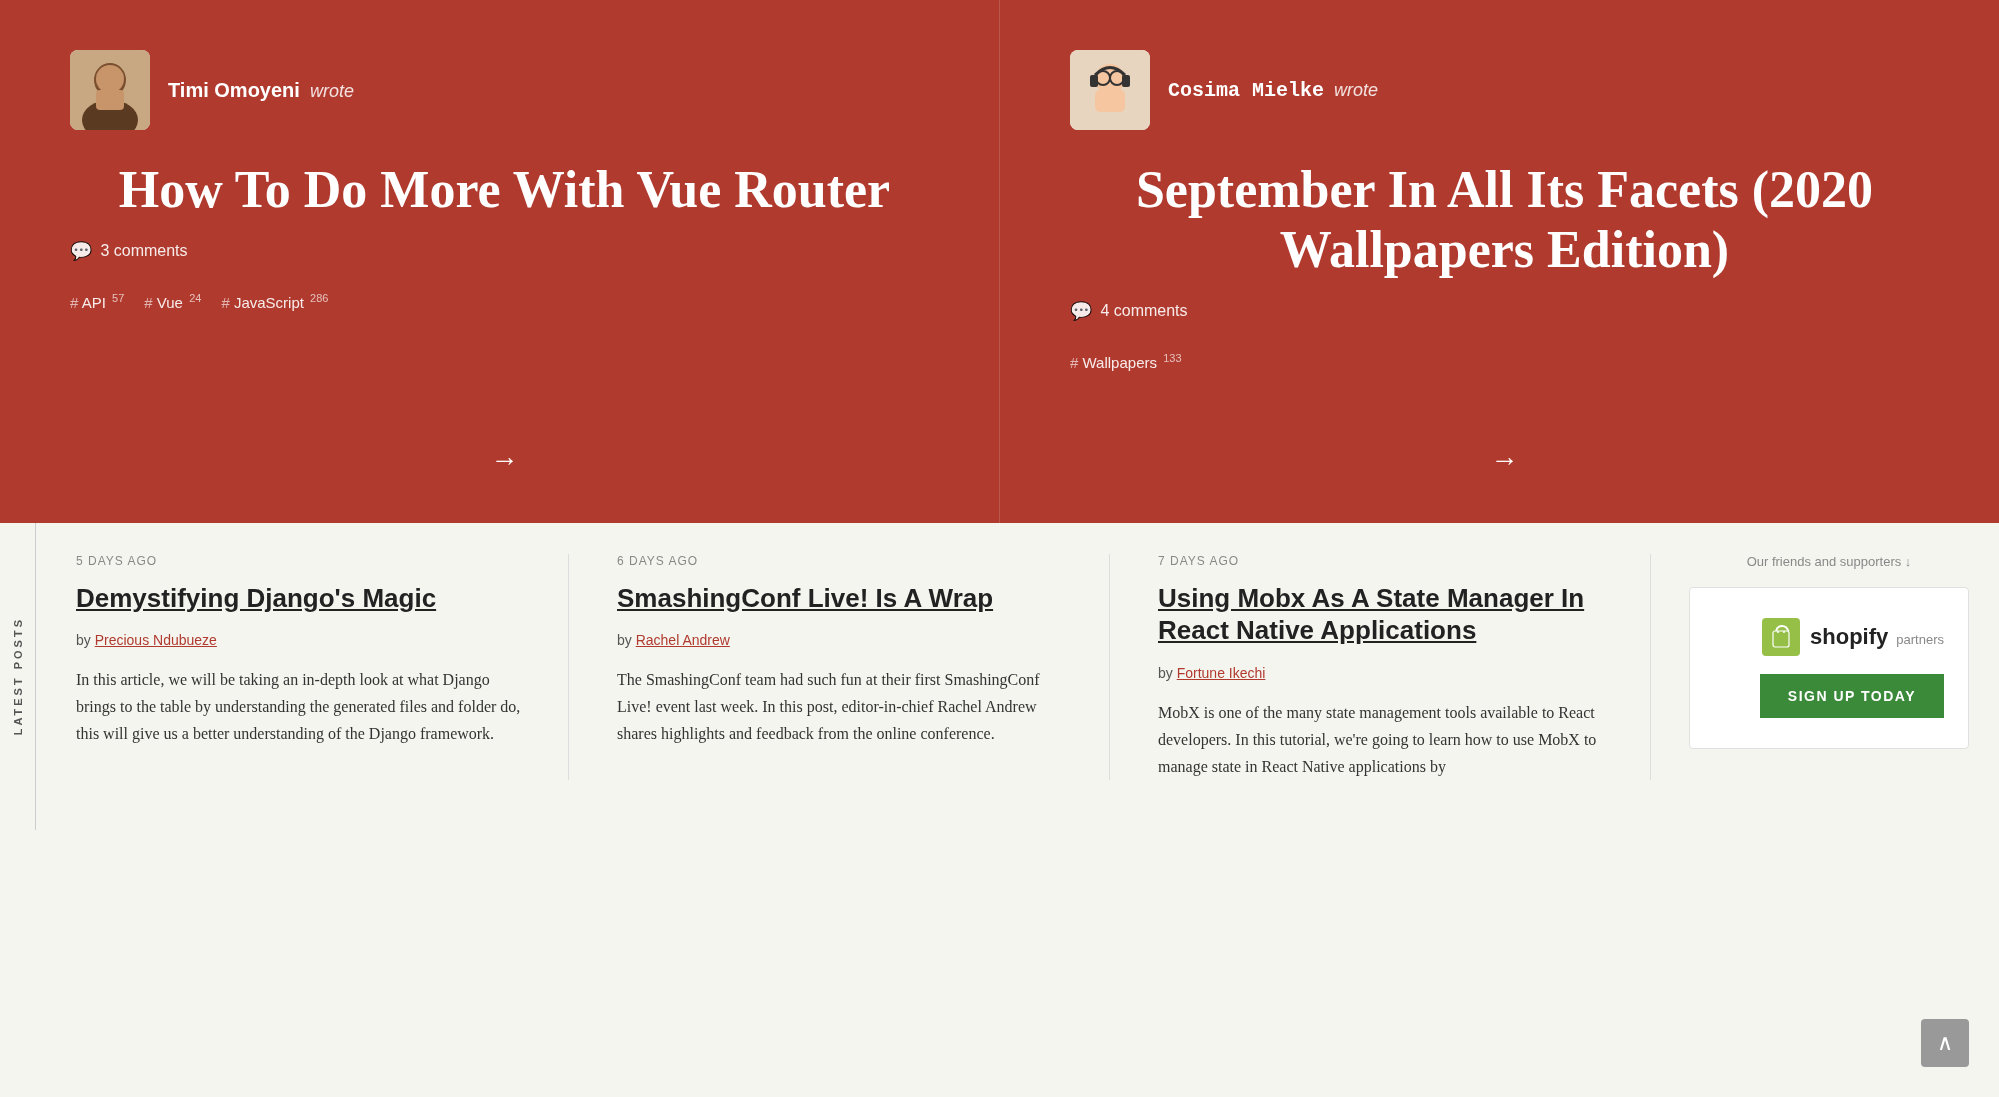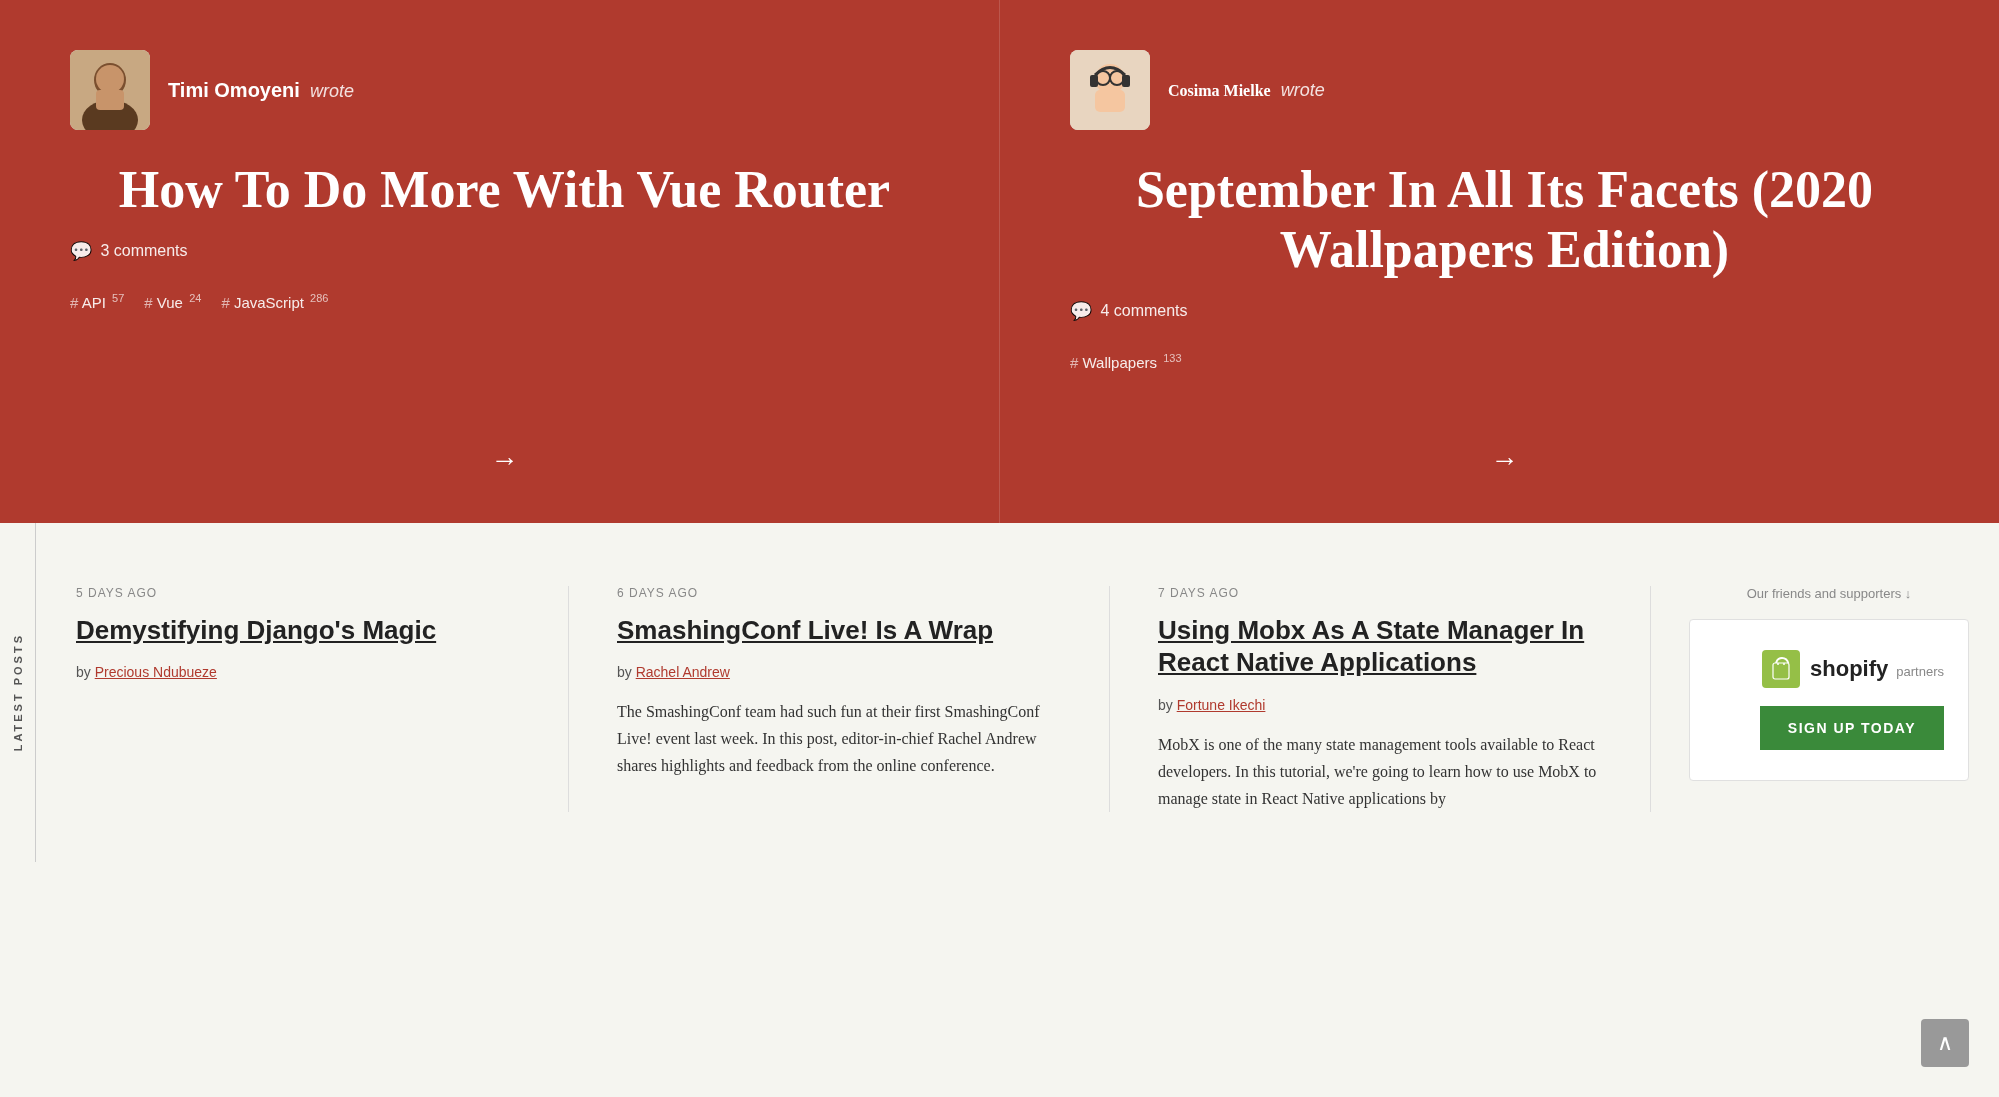--- a/index.html
+++ b/index.html
@@ -109,21 +109,20 @@
       letter-spacing: 3px;
       color: #555;
       text-transform: uppercase;
     }
 
     .articles-grid {
       flex: 1;
       display: flex;
       gap: 8px;
       padding: 31px 0 50px 0;
-      margin-top: 32px;
     }
     .article-col {
       flex: 1;
       padding: 0 40px;
       border-right: 1px solid #ddd;
     }
     .article-col:last-child { border-right: none; }
 
     .article-date {
       font-family: Arial, sans-serif;
@@ -306,21 +305,21 @@
             <circle cx="33" cy="28" r="7" fill="none" stroke="#333" stroke-width="2"></circle>
             <circle cx="47" cy="28" r="7" fill="none" stroke="#333" stroke-width="2"></circle>
             <line x1="40" y1="28" x2="40" y2="28" stroke="#333" stroke-width="2"></line>
 
             <path d="M 25 25 Q 40 10 55 25" fill="none" stroke="#333" stroke-width="3"></path>
             <rect x="20" y="25" width="8" height="12" rx="2" fill="#333"></rect>
             <rect x="52" y="25" width="8" height="12" rx="2" fill="#333"></rect>
           </svg>
         </div>
         <div>
-          <span style="font-family:Liberation Serif, serif;font-size:16px;color:#fff;font-weight:bold;">Cosima Mielke</span>
+          <span style="font-family:Liberation Mono, monospace;font-size:20px;color:#fff;font-weight:bold;">Cosima Mielke</span>
           <span style="font-family:Arial,sans-serif;font-size:18px;color:#fff;font-style:italic;opacity:0.85;margin-left:6px;">wrote</span>
         </div>
       </div>
       <h1 class="hero-second-title">September In All Its Facets (2020 Wallpapers Edition)</h1>
       <div class="hero-comments">
         <span class="comment-icon">💬</span>
         <span>4 comments</span>
       </div>
       <div class="hero-tags">
         <span class="hero-tag">Wallpapers <sup>133</sup></span>
@@ -336,20 +335,21 @@
   </div>
 
   <div class="articles-grid">
 
     <div class="article-col">
       <div class="article-date">5 DAYS AGO</div>
       <h2 class="article-title">Demystifying Django's Magic</h2>
       <p class="article-author">
         by <a>Precious Ndubueze</a>
       </p>
+      <p class="article-excerpt">In this article, we will be taking an in-depth look at what Django brings to the table by understanding the generated files and folder do, this will give us a better understanding of the Django framework.</p>
     </div>
 
     <div class="article-col">
       <div class="article-date">6 DAYS AGO</div>
       <h2 class="article-title">SmashingConf Live! Is A Wrap</h2>
       <p class="article-author">
         by <a>Rachel Andrew</a>
       </p>
       <p class="article-excerpt">The SmashingConf team had such fun at their first SmashingConf Live! event last week. In this post, editor-in-chief Rachel Andrew shares highlights and feedback from the online conference.</p>
     </div>

